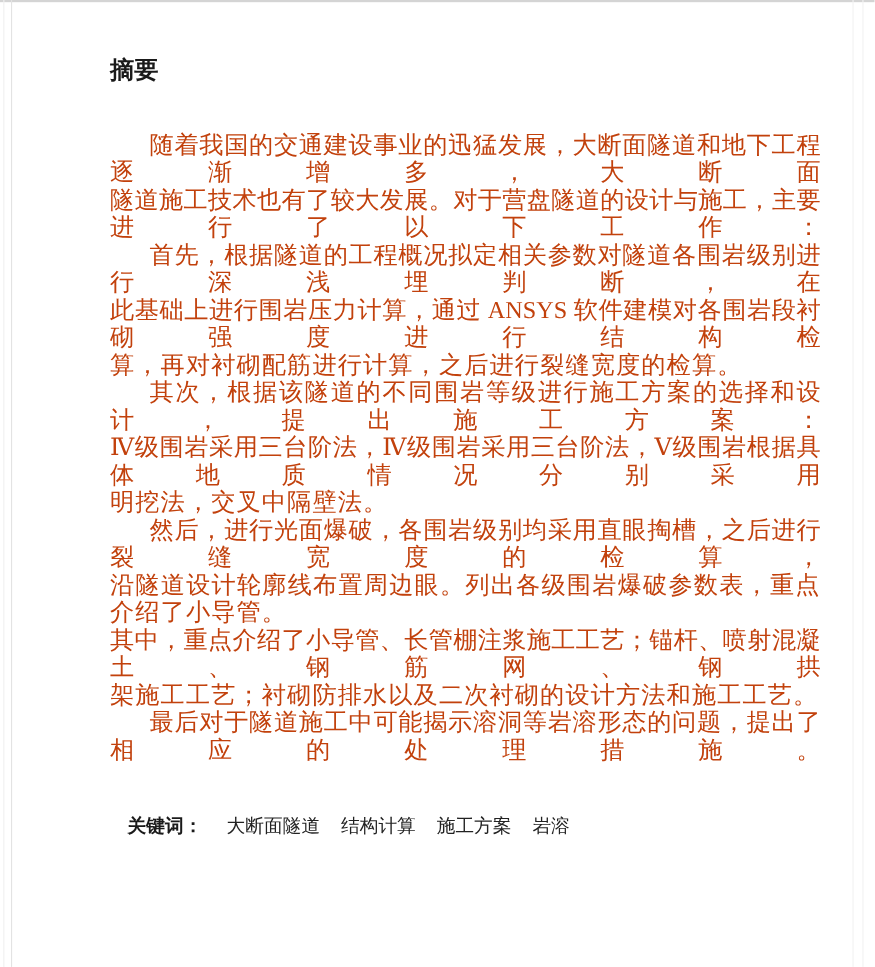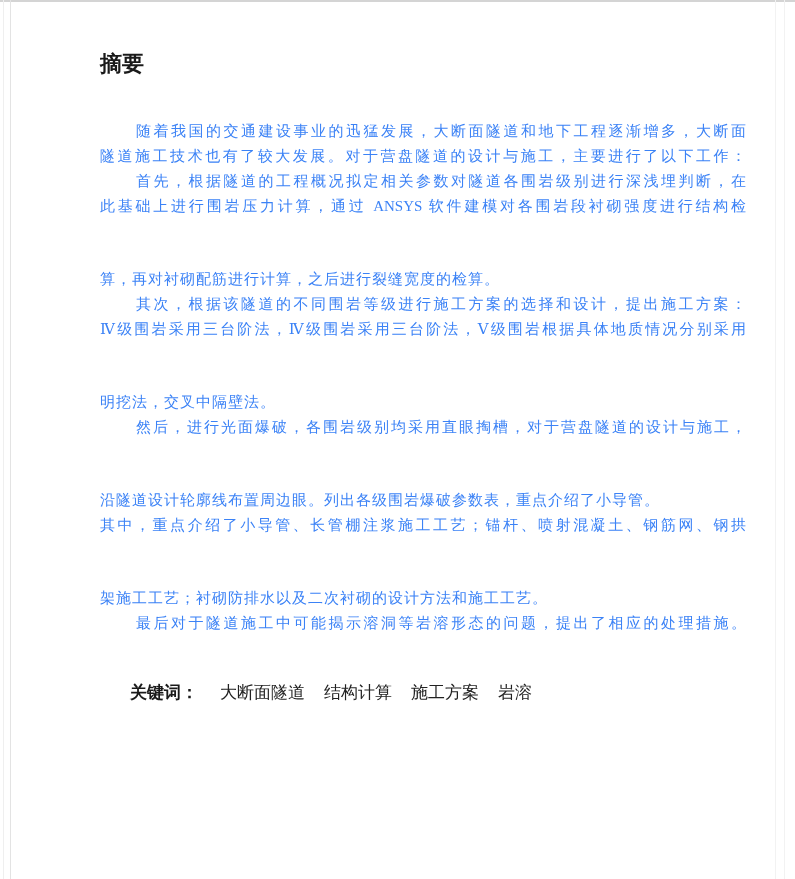--- a/index.html
+++ b/index.html
@@ -63,38 +63,37 @@
   .body-text {
     margin-top: 40px;
   }
 
   .para {
     margin: 0;
     padding: 0;
   }
 
   .line {
-    font-size: 15px;
+    font-size: 22px;
     line-height: 25px;
     text-align: justify;
     text-align-last: justify;
-    color: #3b82f6;
+    color: #c2410c;
   }
   .line.indent {
     text-indent: 36px;
   }
   .line.end {
     text-align-last: left;
     letter-spacing: 1px;
-    margin-top: 48px;
   }
 
   .keywords {
     margin-top: 44px;
-    margin-left: 30px;
+    margin-left: 16px;
     display: flex;
     align-items: center;
     column-gap: 19px;
     font-size: 17px;
     line-height: 25px;
   }
   .kw-label {
     font-family: "Liberation Sans", "DejaVu Sans", sans-serif;
     font-weight: bold;
     color: #1a1a1a;
@@ -130,21 +129,21 @@
       <div class="line end">算，再对衬砌配筋进行计算，之后进行裂缝宽度的检算。</div>
     </div>
 
     <div class="para">
       <div class="line indent">其次，根据该隧道的不同围岩等级进行施工方案的选择和设计，提出施工方案：</div>
       <div class="line">Ⅳ级围岩采用三台阶法，Ⅳ级围岩采用三台阶法，Ⅴ级围岩根据具体地质情况分别采用</div>
       <div class="line end">明挖法，交叉中隔壁法。</div>
     </div>
 
     <div class="para">
-      <div class="line indent">然后，进行光面爆破，各围岩级别均采用直眼掏槽，对于营盘隧道的设计与施工，</div>
+      <div class="line indent">然后，进行光面爆破，各围岩级别均采用直眼掏槽，之后进行裂缝宽度的检算，</div>
       <div class="line end">沿隧道设计轮廓线布置周边眼。列出各级围岩爆破参数表，重点介绍了小导管。</div>
     </div>
 
     <div class="para">
       <div class="line">其中，重点介绍了小导管、长管棚注浆施工工艺；锚杆、喷射混凝土、钢筋网、钢拱</div>
       <div class="line end">架施工工艺；衬砌防排水以及二次衬砌的设计方法和施工工艺。</div>
     </div>
 
     <div class="para">
       <div class="line indent">最后对于隧道施工中可能揭示溶洞等岩溶形态的问题，提出了相应的处理措施。</div>

